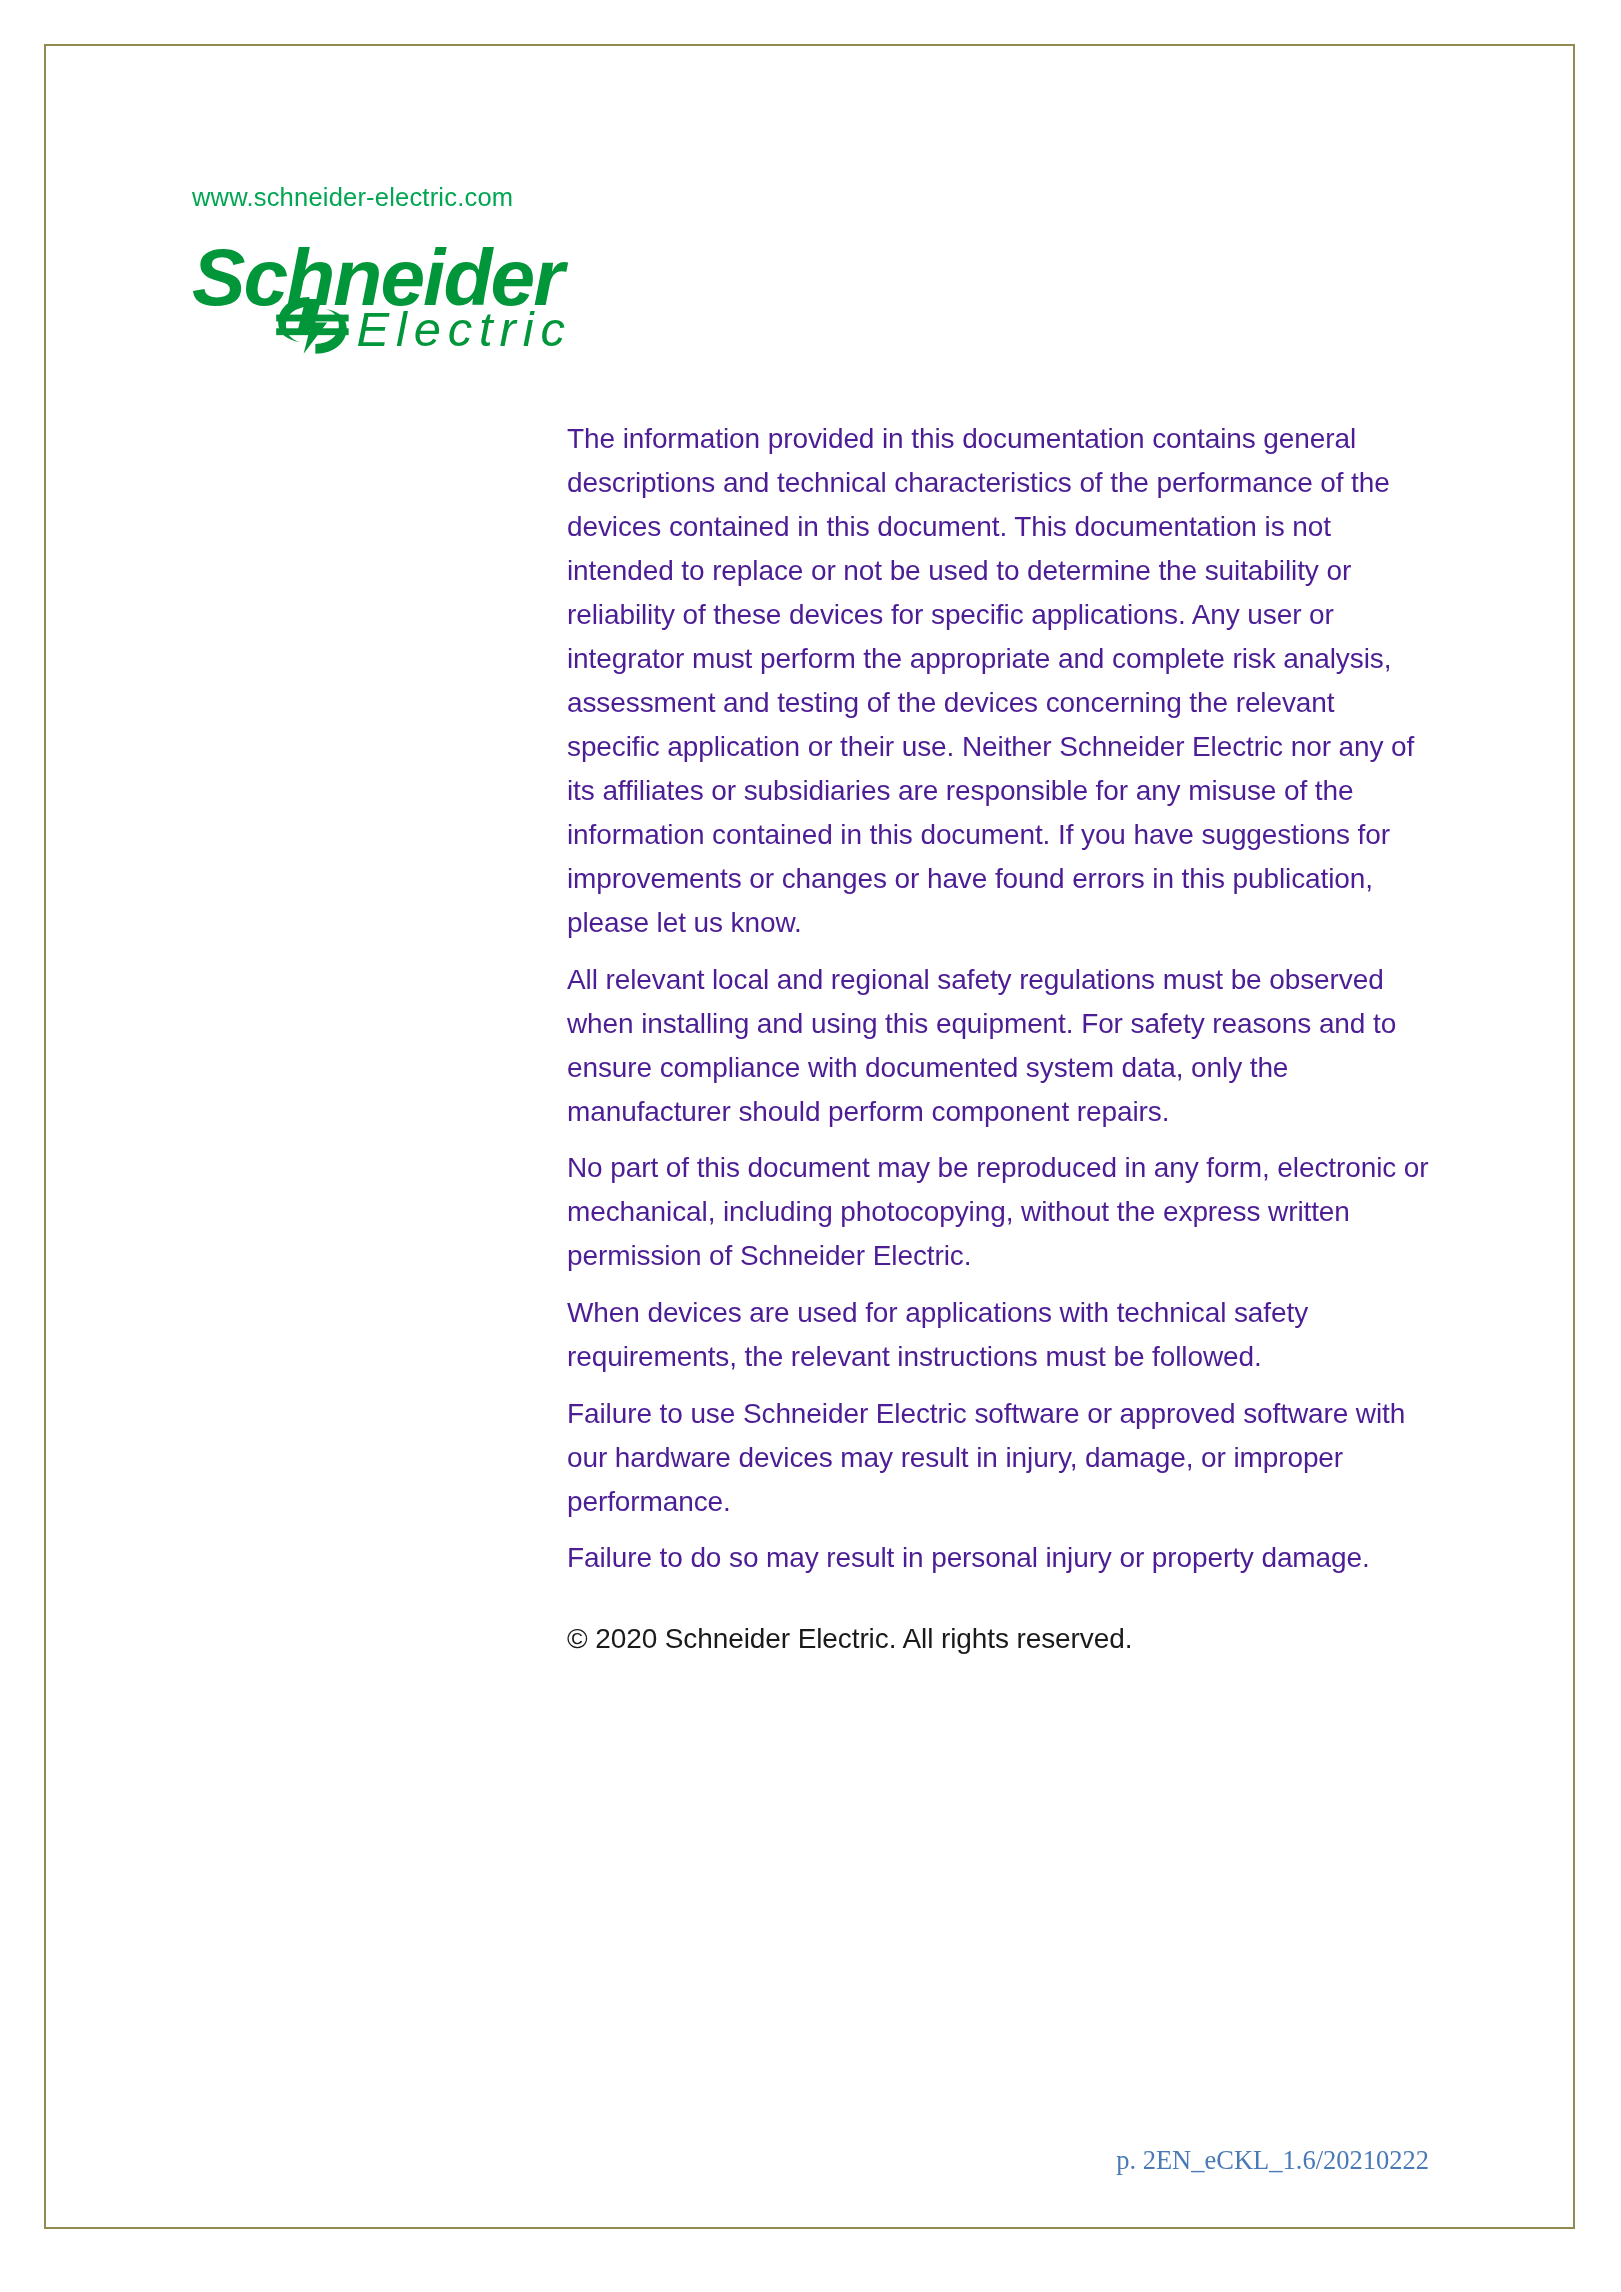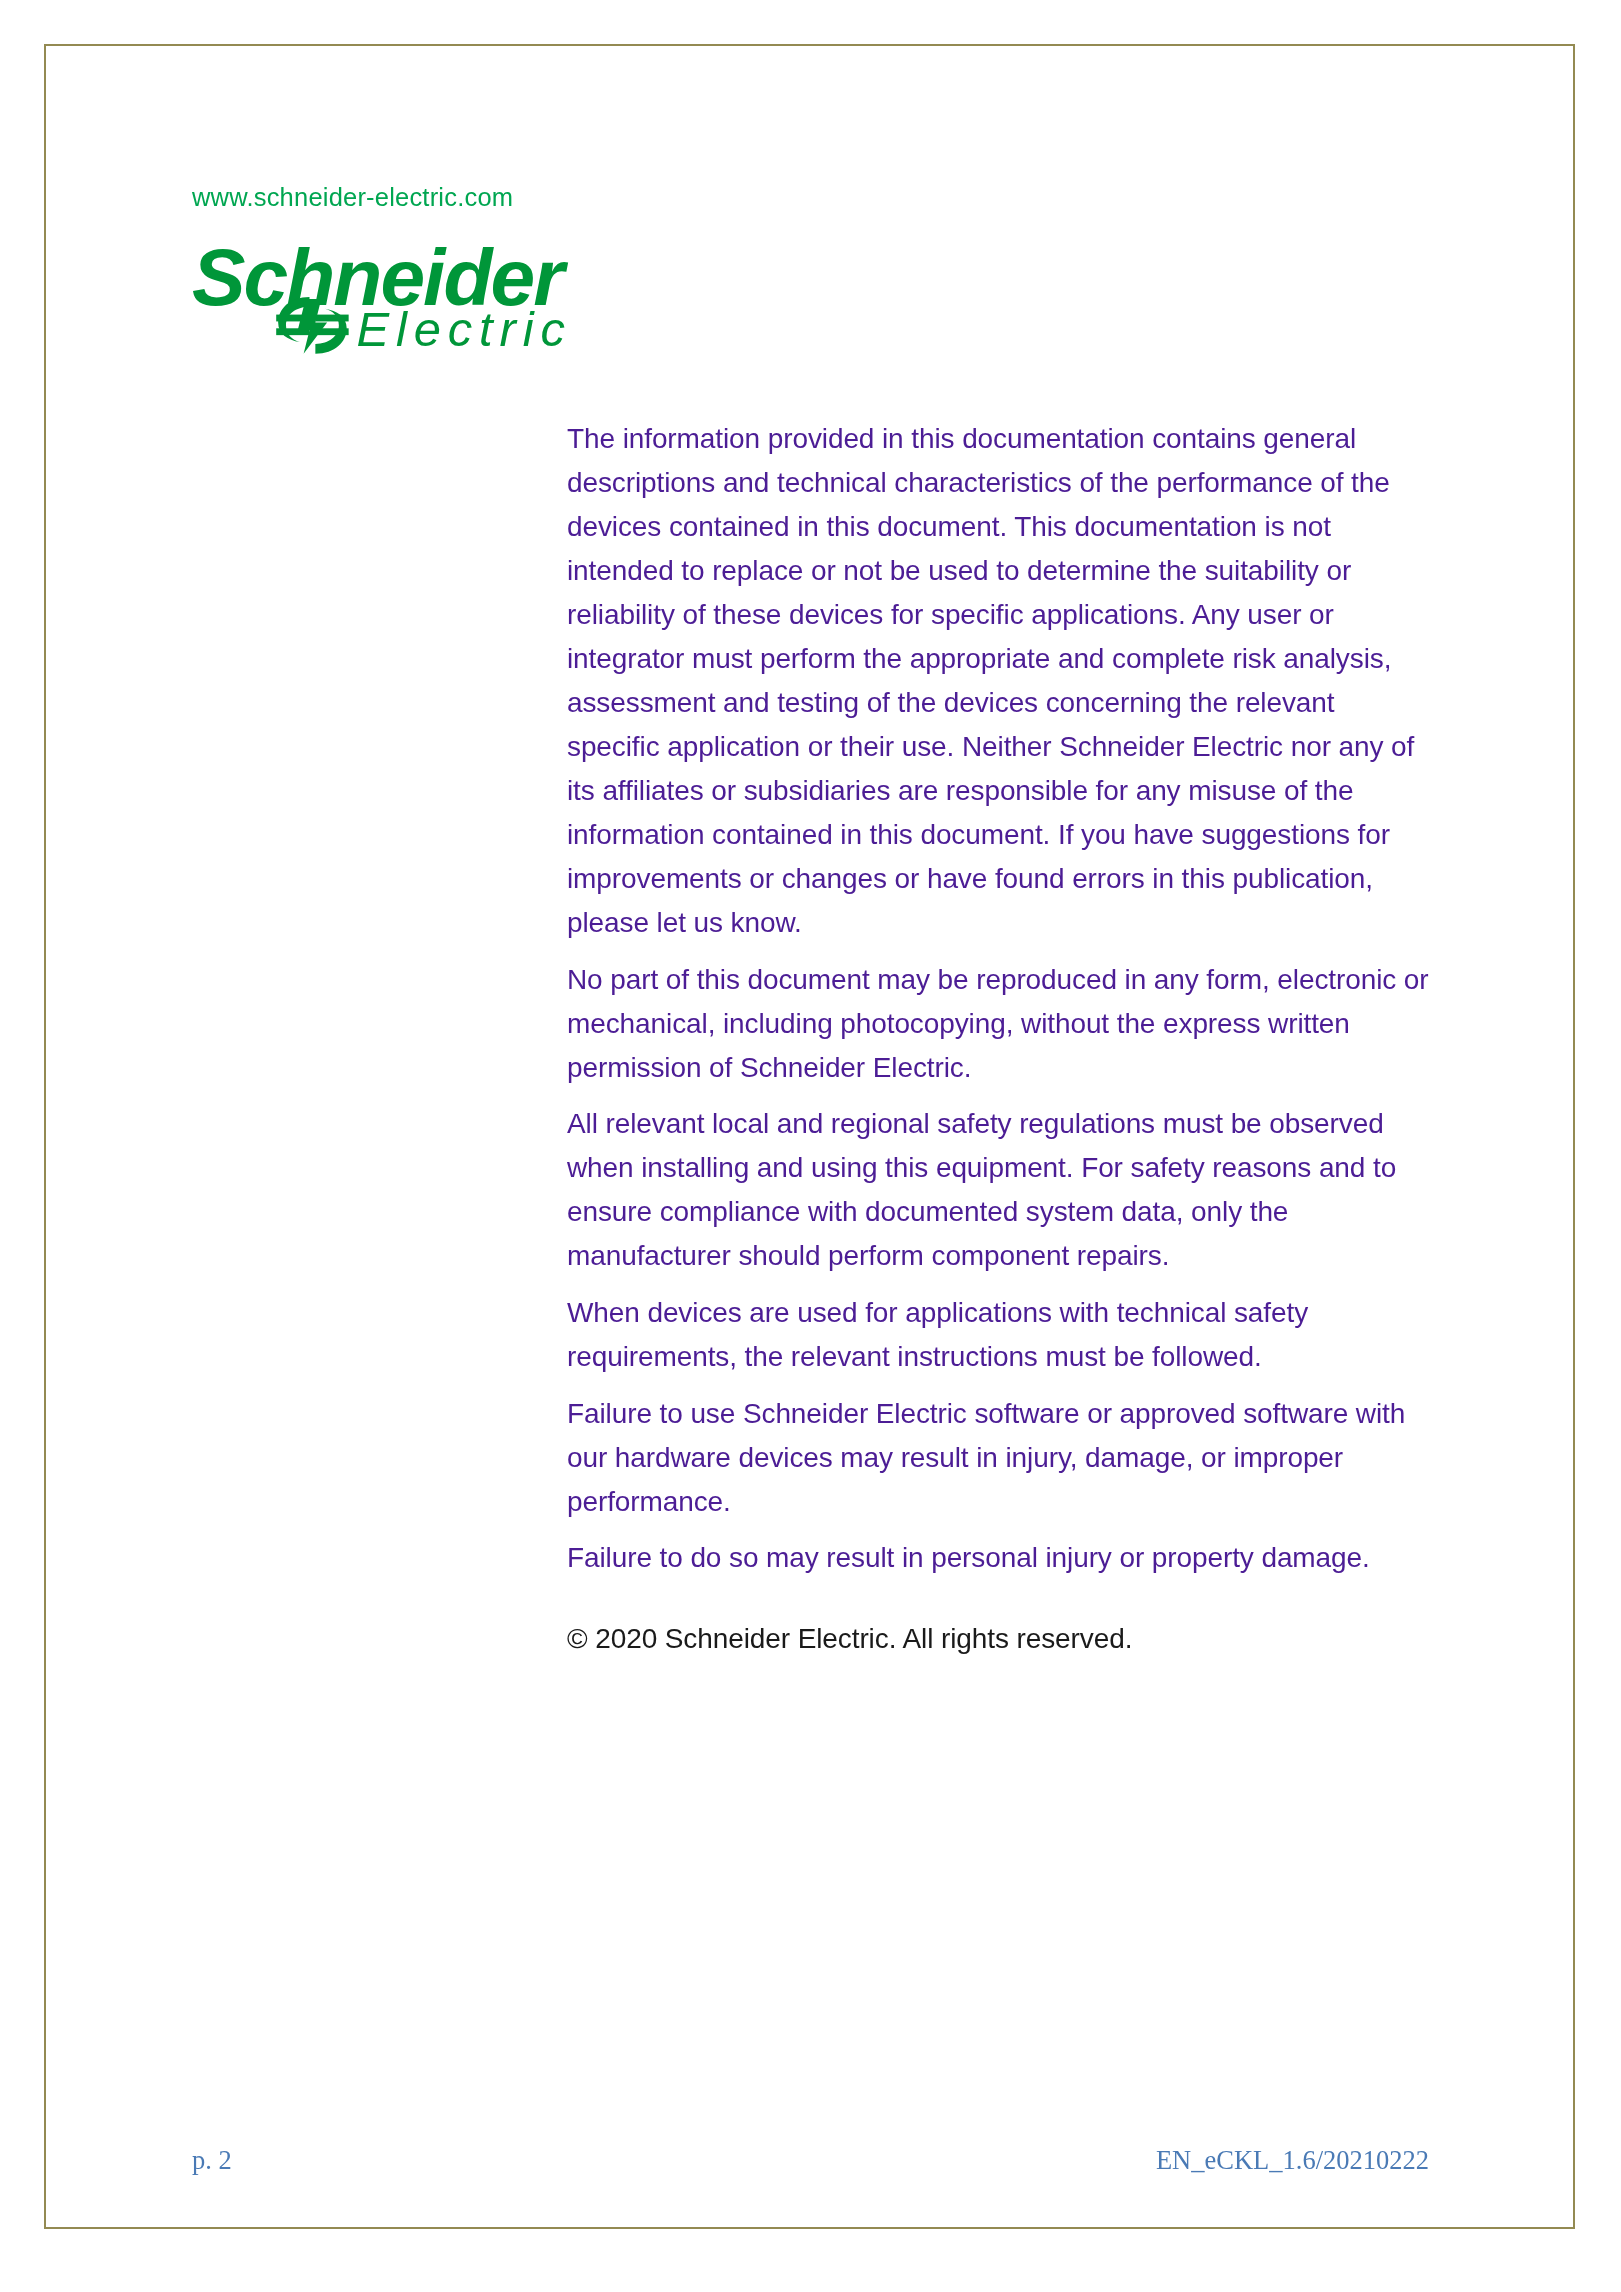--- a/index.html
+++ b/index.html
@@ -89,21 +89,21 @@
     letter-spacing: -0.1px;
   }
 
   
   .footer {
     position: absolute;
     left: 192px;
     top: 2145px;
     width: 1237px;
     display: flex;
-    justify-content: space-between;
+    justify-content: flex-end;
     align-items: baseline;
   }
   .footer-text {
     font-family: "Liberation Serif", serif;
     font-size: 26.5px;
     line-height: 31px;
     color: #4a7ab5;
     white-space: nowrap;
   }
   .footer-right { text-align: right; }
@@ -132,22 +132,22 @@
           <rect x="40" y="36" width="34" height="7" fill="#009639"></rect>
           <path d="M30 6 L46 6 L40 30 L52 30 L28 62 L34 38 L22 38 Z" fill="#009639"></path>
         </g>
         <text x="168" y="112" font-family="Liberation Sans, sans-serif" font-size="50" letter-spacing="7" fill="#009639">Electric</text>
       </svg>
     </div>
   </div>
 
   <div class="legal-column">
     <p class="legal-para">The information provided in this documentation contains general descriptions and technical characteristics of the performance of the devices contained in this document. This documentation is not intended to replace or not be used to determine the suitability or reliability of these devices for specific applications. Any user or integrator must perform the appropriate and complete risk analysis, assessment and testing of the devices concerning the relevant specific application or their use. Neither Schneider Electric nor any of its affiliates or subsidiaries are responsible for any misuse of the information contained in this document. If you have suggestions for improvements or changes or have found errors in this publication, please let us know.</p>
+    <p class="legal-para">All relevant local and regional safety regulations must be observed when installing and using this equipment. For safety reasons and to ensure compliance with documented system data, only the manufacturer should perform component repairs.</p>
     <p class="legal-para">No part of this document may be reproduced in any form, electronic or mechanical, including photocopying, without the express written permission of Schneider Electric.</p>
-    <p class="legal-para">All relevant local and regional safety regulations must be observed when installing and using this equipment. For safety reasons and to ensure compliance with documented system data, only the manufacturer should perform component repairs.</p>
     <p class="legal-para">When devices are used for applications with technical safety requirements, the relevant instructions must be followed.</p>
     <p class="legal-para">Failure to use Schneider Electric software or approved software with our hardware devices may result in injury, damage, or improper performance.</p>
     <p class="legal-para">Failure to do so may result in personal injury or property damage.</p>
     <p class="copyright-para">© 2020 Schneider Electric. All rights reserved.</p>
   </div>
 
   <div class="footer">
     <div class="footer-text">p. 2</div>
     <div class="footer-text footer-right">EN_eCKL_1.6/20210222</div>
   </div>

